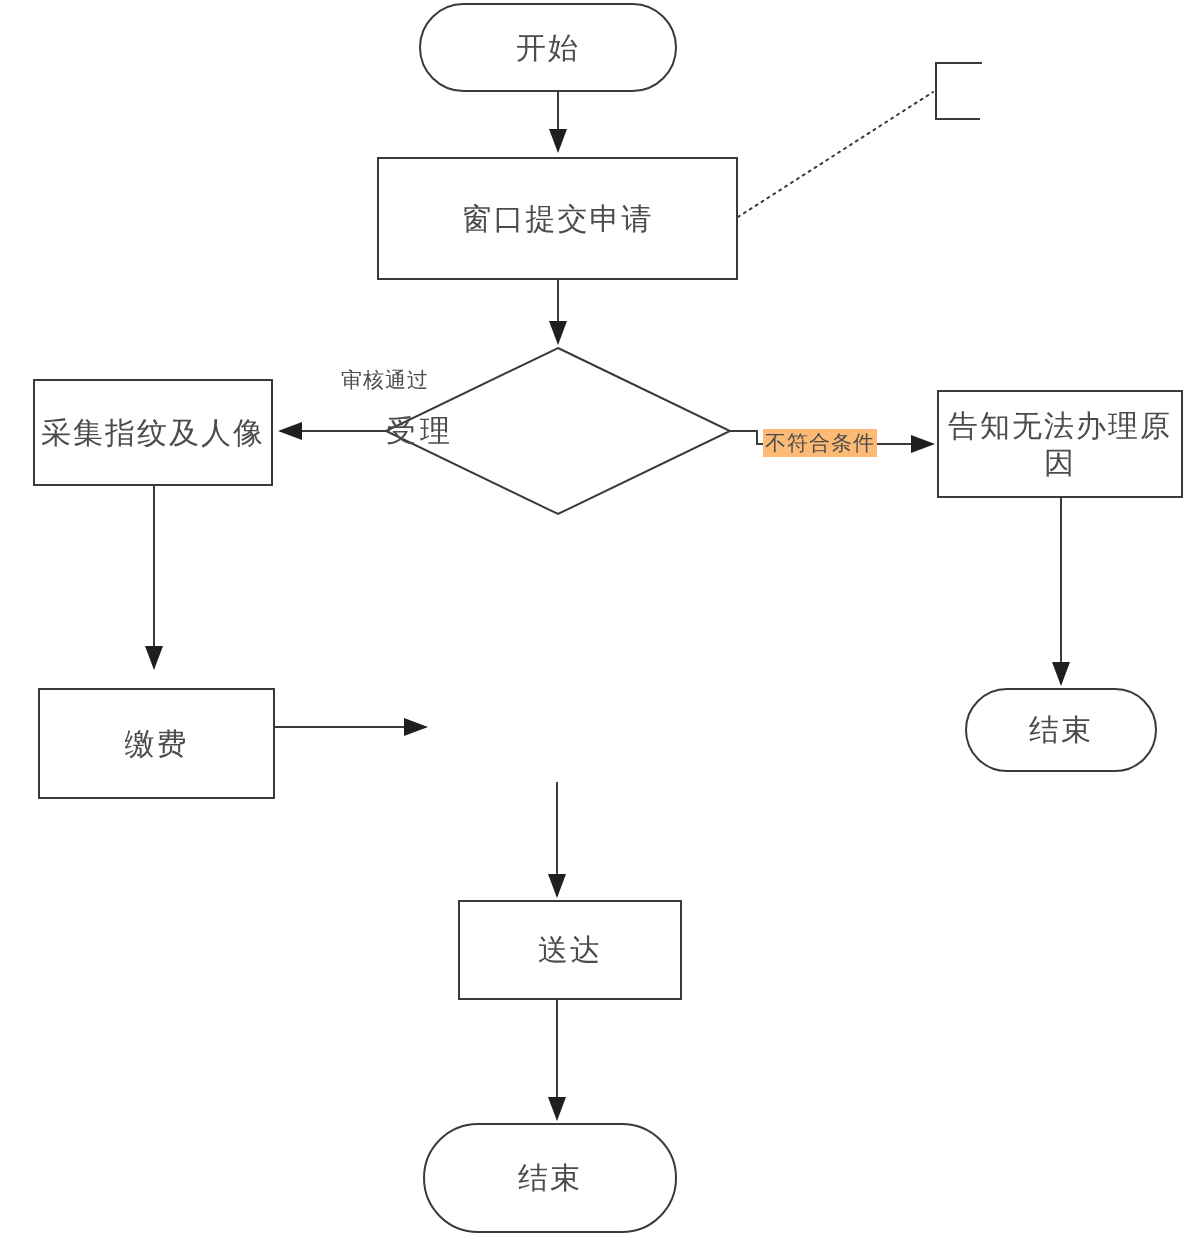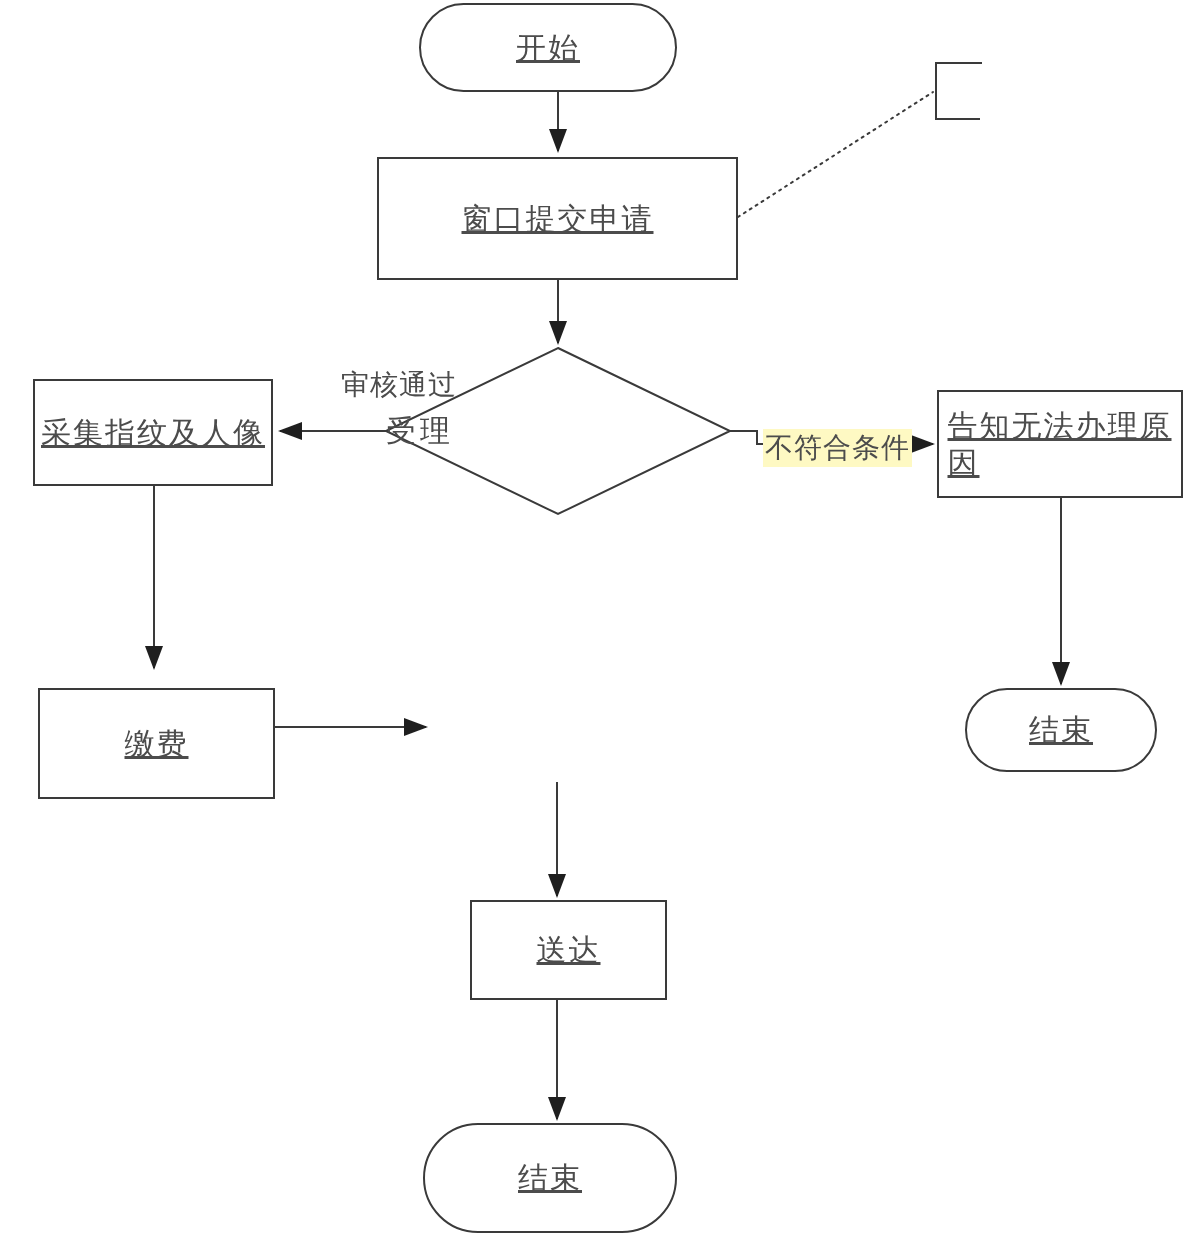--- a/index.html
+++ b/index.html
@@ -16,72 +16,71 @@
     position: absolute;
     left: 0; top: 0;
     width: 1200px; height: 1238px;
     z-index: 0;
   }
   .node {
     position: absolute;
     display: flex;
     align-items: center;
     justify-content: center;
-    text-align: left;
+    text-align: center;
     box-sizing: border-box;
     background: #ffffff;
     border: 2px solid #3a3a3a;
     font-size: 30px;
     letter-spacing: 2px;
     line-height: 1.25;
     z-index: 2;
-    text-decoration: underline;
   }
   .terminator { border-radius: 55px; }
   .decision-label {
     position: absolute;
     display: flex;
     align-items: center;
     justify-content: flex-start;
     text-align: center;
     font-size: 30px;
     letter-spacing: 4px;
     background: transparent;
     border: none;
     z-index: 2;
   }
   .edge-label {
     position: absolute;
-    font-size: 28px;
+    font-size: 21px;
     letter-spacing: 1px;
     color: #4c4c4c;
     z-index: 3;
     white-space: nowrap;
   }
   .annotation-label {
     position: absolute;
     font-size: 29px;
     letter-spacing: 1px;
     color: #4c4c4c;
     z-index: 3;
     white-space: nowrap;
   }
   .wrap-limit { display: inline-block; }
   #node-start    { left: 419px; top: 3px;    width: 258px; height: 89px;  border-radius: 45px; }
   #node-submit   { left: 377px; top: 157px;  width: 361px; height: 123px; }
   #node-decision { left: 386px; top: 348px;  width: 344px; height: 166px; }
   #node-collect  { left: 33px;  top: 379px;  width: 240px; height: 107px; }
   #node-pay      { left: 38px;  top: 672px;  width: 237px; height: 111px; margin-top: 16px; }
   #node-mail     { left: 430px; top: 645px;  width: 273px; height: 137px; }
-  #node-deliver  { left: 458px; top: 900px;  width: 197px; height: 100px; margin-left: 12px; }
+  #node-deliver  { left: 458px; top: 900px;  width: 224px; height: 100px; }
   #node-end-main { left: 423px; top: 1123px; width: 254px; height: 110px; border-radius: 55px; }
   #node-notify   { left: 937px; top: 390px;  width: 246px; height: 108px; }
   #node-end-rej  { left: 965px; top: 688px;  width: 192px; height: 84px;  border-radius: 42px; }
   #label-approved { left: 341px; top: 366px; }
-  #label-rejected { left: 763px; top: 429px; background: #fef9c3; padding: 0 2px; }
+  #label-rejected { left: 763px; top: 429px; background: #fdba74; padding: 0 2px; }
   #label-guide    { left: 941px; top: 74px; }
   #mail-text   { width: 260px; }
   #notify-text { width: 225px; }
 </style>
 </head>
 <body>
 
 <div id="canvas">
 
   <svg id="connectors" viewBox="0 0 1200 1238" xmlns="http://www.w3.org/2000/svg">

